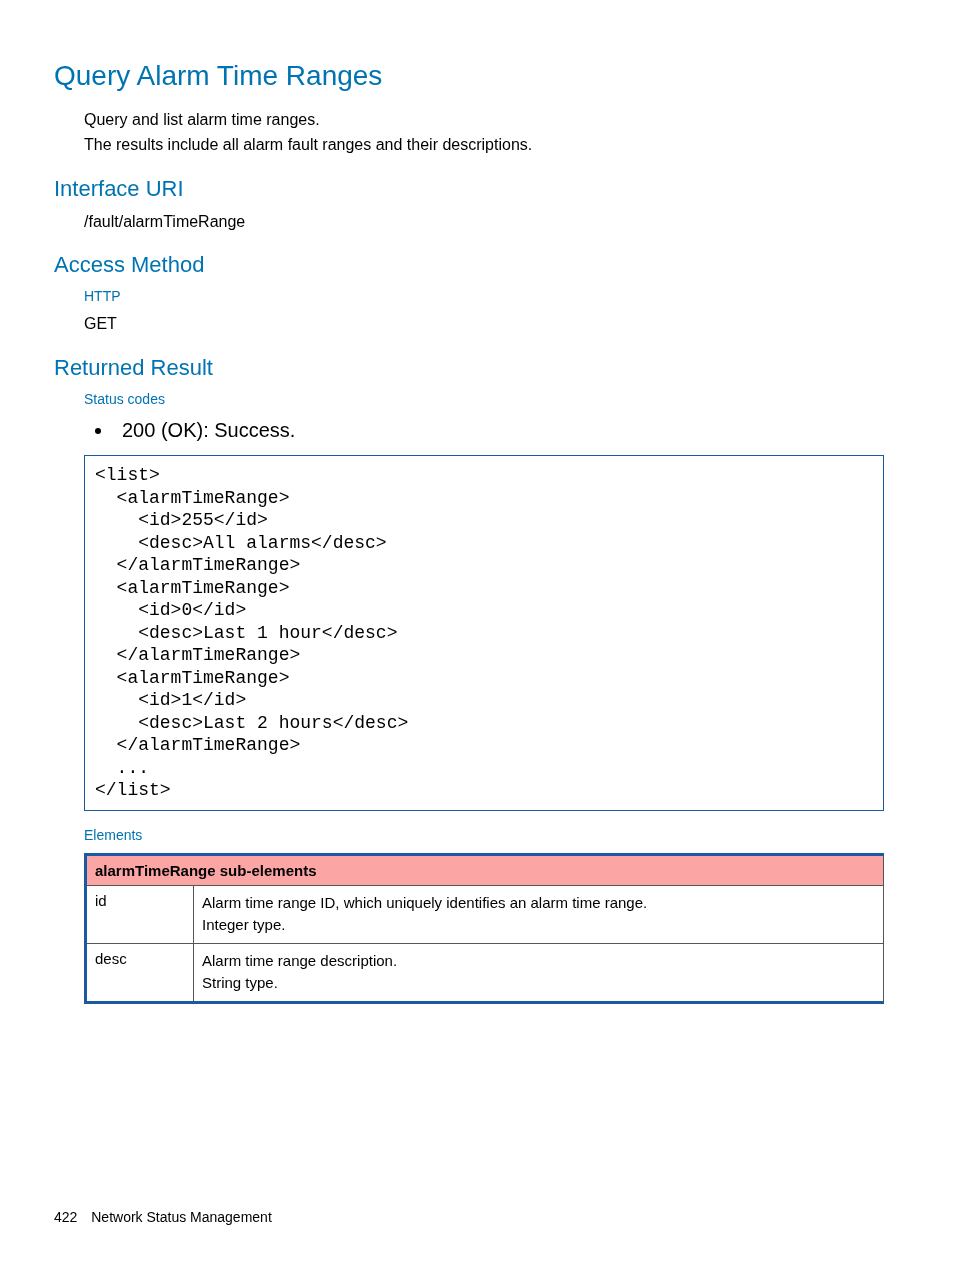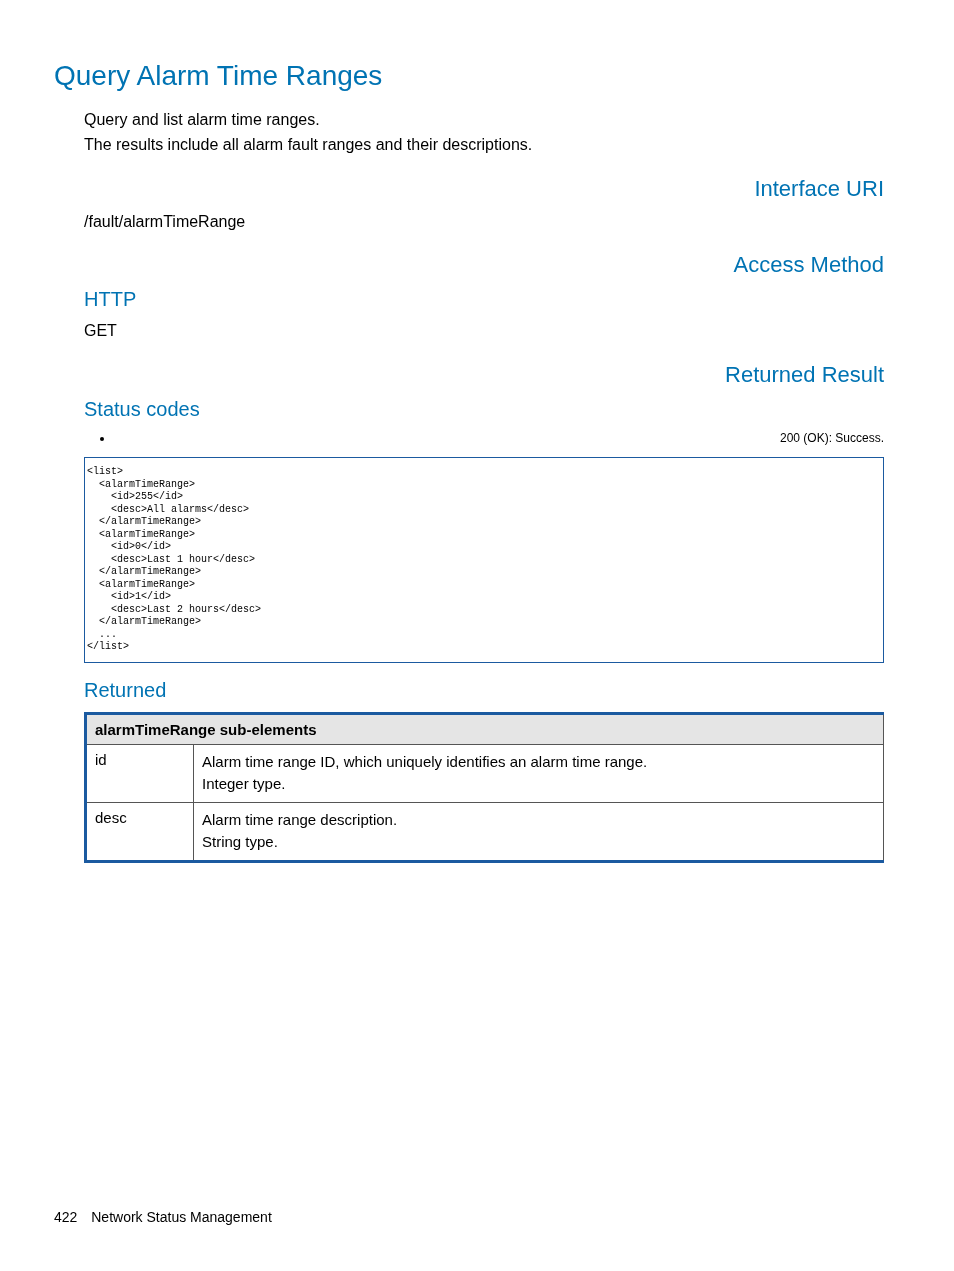--- a/index.html
+++ b/index.html
@@ -17,74 +17,72 @@
       font-weight: 400;
       color: #0073b3;
       margin-bottom: 16px;
     }
     h2 {
       font-size: 22px;
       font-weight: 400;
       color: #0073b3;
       margin-top: 18px;
       margin-bottom: 8px;
-      text-align: right;
     }
     h3 {
-      font-size: 20px;
+      font-size: 14px;
       font-weight: 400;
       color: #0073b3;
       margin-top: 10px;
       margin-bottom: 8px;
     }
     .indent {
       margin-left: 30px;
     }
     .para {
       font-size: 16px;
       font-weight: 400;
       line-height: 1.55;
       color: #000;
     }
     ul.bulleted {
       list-style: disc;
       margin-left: 30px;
       padding-left: 0;
     }
     ul.bulleted li {
-      font-size: 12px;
+      font-size: 20px;
       padding-left: 8px;
       line-height: 1.5;
-      text-align: right;
     }
     .codebox {
       border: 1.5px solid #1b5aa0;
-      padding: 8px 2px;
+      padding: 8px 10px;
       font-family: "Courier New", Courier, monospace;
-      font-size: 10px;
+      font-size: 18px;
       white-space: pre;
       color: #000;
       margin-top: 10px;
       margin-bottom: 16px;
       line-height: 1.25;
     }
     table.elem {
       border-collapse: collapse;
       width: 100%;
       margin-top: 10px;
       font-size: 15px;
     }
     table.elem th, table.elem td {
       border: 1px solid #555;
       text-align: left;
       vertical-align: top;
       padding: 6px 8px;
     }
     table.elem th {
-      background: #e5e5e5;
+      background: #fca5a5;
       font-weight: 600;
       font-size: 15px;
     }
     table.elem .thick-left { border-left: 3px solid #1b5aa0; }
     table.elem .thick-top  { border-top: 3px solid #1b5aa0; }
     table.elem .thick-bottom { border-bottom: 3px solid #1b5aa0; }
     table.elem td .line { display:block; line-height:1.5; }
     .footer {
       position: absolute;
       left: 54px;
@@ -130,21 +128,21 @@
     &lt;id&gt;0&lt;/id&gt;
     &lt;desc&gt;Last 1 hour&lt;/desc&gt;
   &lt;/alarmTimeRange&gt;
   &lt;alarmTimeRange&gt;
     &lt;id&gt;1&lt;/id&gt;
     &lt;desc&gt;Last 2 hours&lt;/desc&gt;
   &lt;/alarmTimeRange&gt;
   ...
 &lt;/list&gt;</div>
 
-  <h3>Returned</h3>
+  <h3>Elements</h3>
   <table class="elem">
     <tbody>
         <tr>
       <th colspan="2" class="thick-left thick-top">alarmTimeRange sub-elements</th>
     </tr>
     <tr>
       <td class="thick-left" style="width:108px;">id</td>
       <td>
         <span class="line">Alarm time range ID, which uniquely identifies an alarm time range.</span>
         <span class="line">Integer type.</span>

